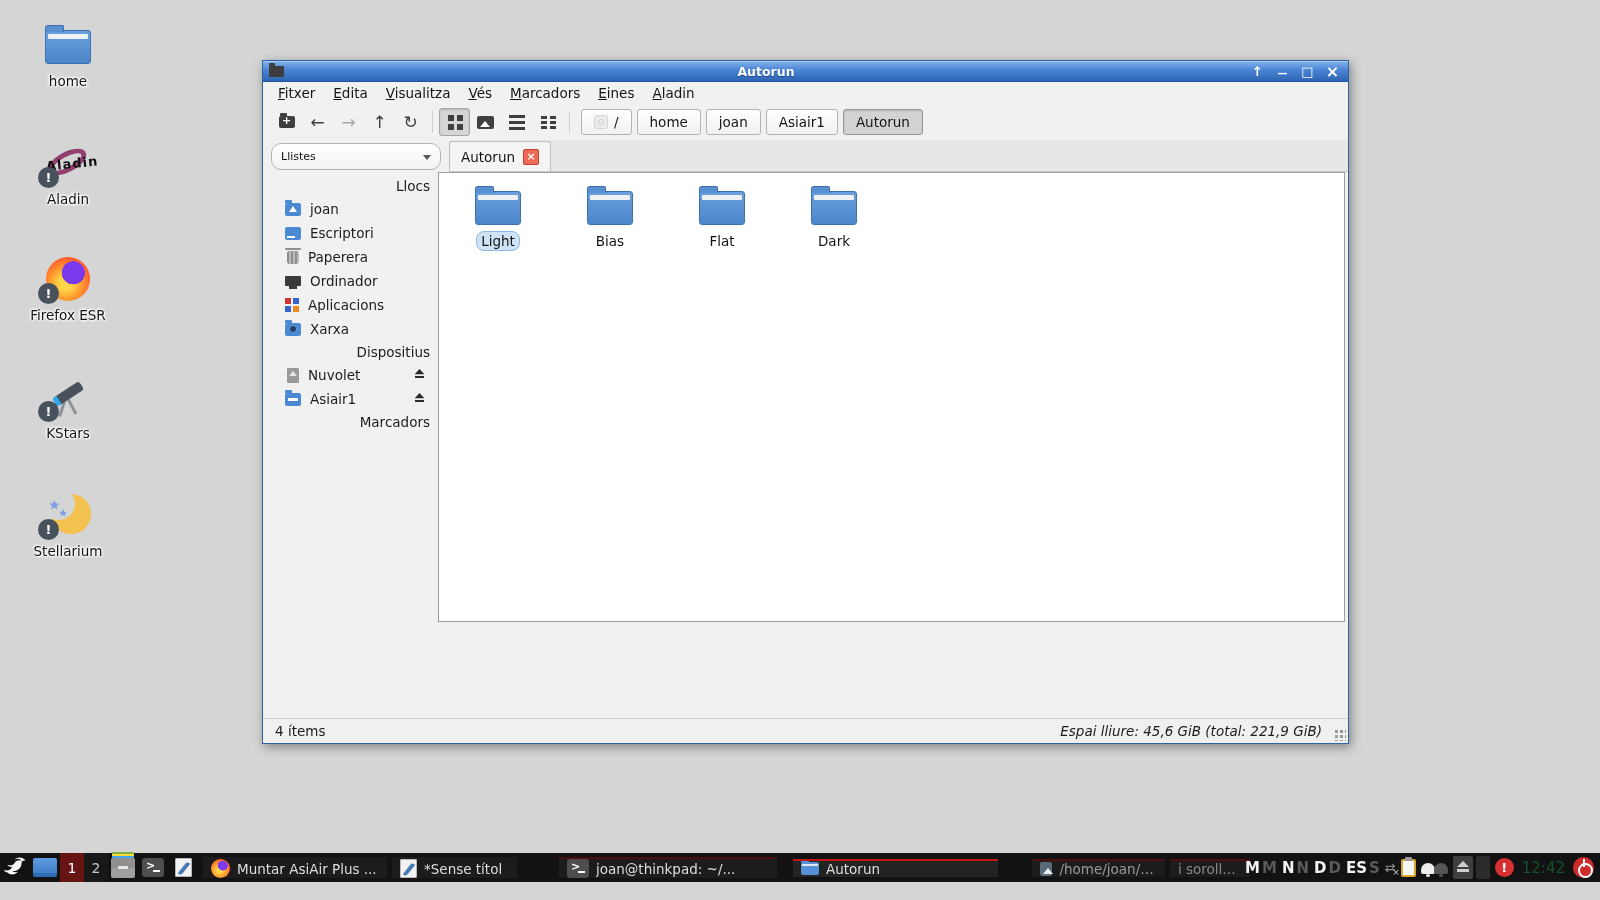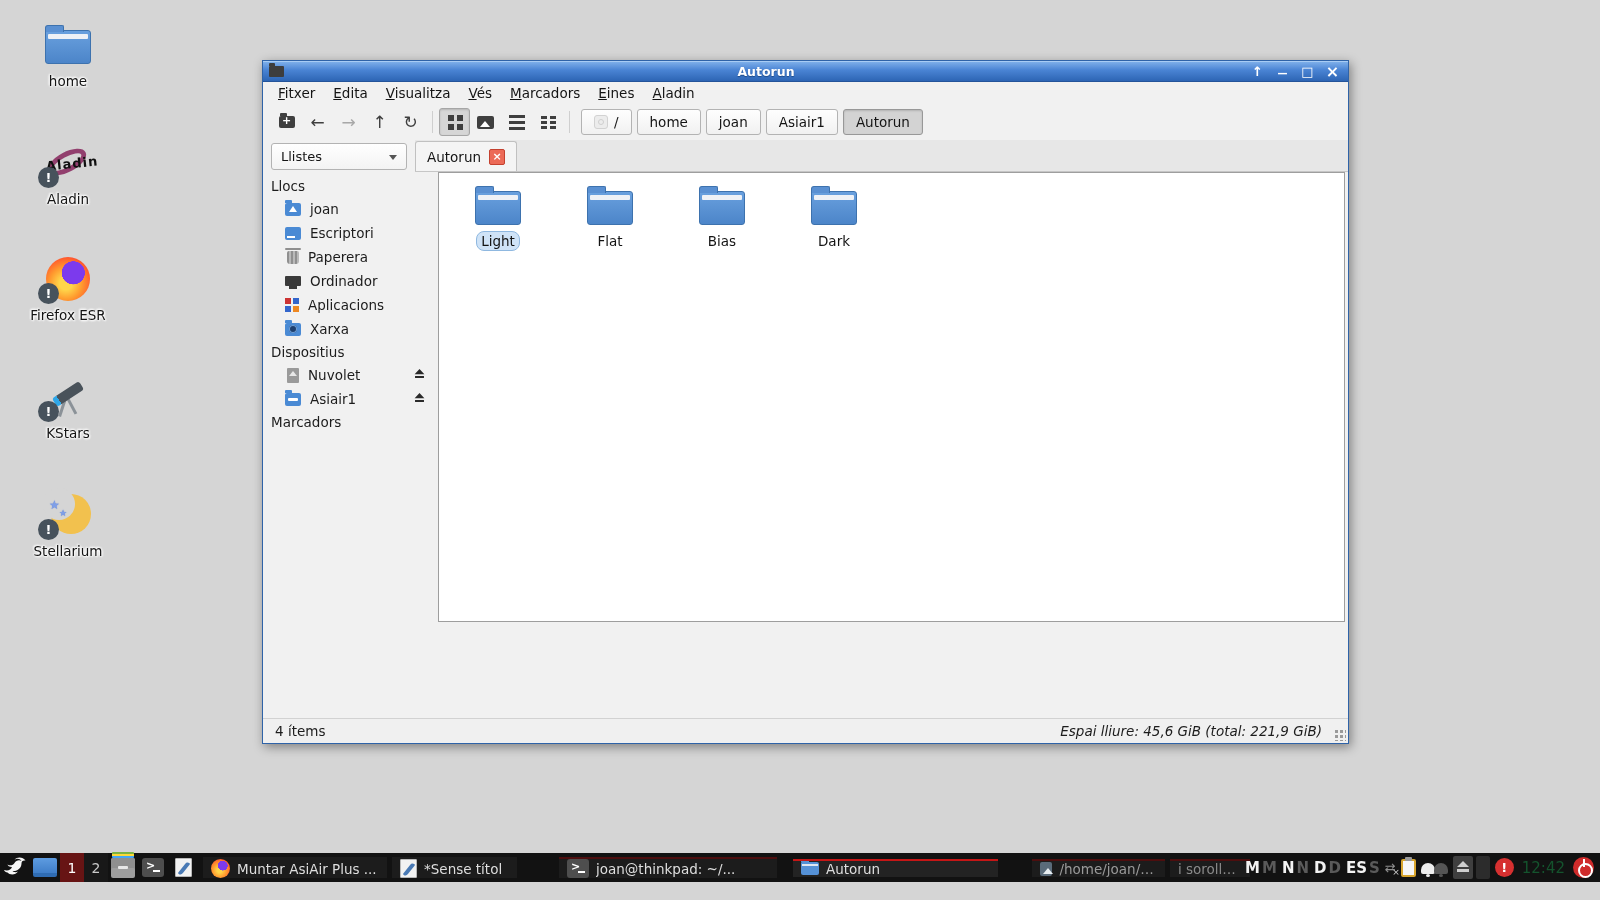--- a/index.html
+++ b/index.html
@@ -83,34 +83,34 @@
   .sep { width:1px; height:22px; background:#cfcfcf; margin:0 6px; }
 
   .crumb { height:26px; display:flex; align-items:center; gap:6px; margin-left:5px; padding:0 12px;
      background:linear-gradient(#fefefe,#f1f1f1); border:1px solid #b3b3b3; border-radius:3px;
      font-size:13.5px; color:#141414; }
   .crumb.active { background:#d3d3d3; border-color:#989898; box-shadow:inset 0 1px 2px rgba(0,0,0,.15); }
   .disc { width:14px; height:14px; border-radius:3px; background:#ececec; border:1px solid #d2d2d2; position:relative; }
   .disc::after { content:""; position:absolute; inset:3px; border:1.5px solid #cfcfcf; border-radius:50%; }
 
   .tabrow { height:32px; display:flex; align-items:flex-end; }
-  .combo { width:136px; height:27px; margin:0 8px 2px 8px; display:flex; align-items:center;
-     background:linear-gradient(#fff,#f3f3f3); border:1px solid #b3b3b3; border-radius:3px;
-     padding:0 9px; font-size:13px; color:#141414; position:relative; }
+  .combo { width:170px; height:27px; margin:0 8px 2px 8px; display:flex; align-items:center;
+     background:linear-gradient(#fff,#f3f3f3); border:1px solid #b3b3b3; border-radius:10px;
+     padding:0 9px; font-size:11px; color:#141414; position:relative; }
   .combo::after { content:""; position:absolute; right:9px; top:11px;
      border-left:4px solid transparent; border-right:4px solid transparent; border-top:5px solid #555; }
   .tabstrip { flex:1; height:32px; background:#e7e7e7; border-bottom:1px solid #c6c6c6; display:flex; align-items:flex-end; }
   .tab { height:30px; display:flex; align-items:center; gap:8px; padding:0 11px;
      background:#f4f4f4; border:1px solid #c0c0c0; border-bottom:none; border-radius:3px 3px 0 0;
      font-size:13.5px; color:#141414; }
   .tab-close { width:16px; height:16px; background:#ec6a57; border:1px solid #c4412f; border-radius:2px;
      color:#fff; font-size:11px; font-weight:bold; line-height:14px; text-align:center; }
   .tab-close::before { content:"×"; }
 
-  .content { display:flex; height:450px; }
+  .content { display:flex; height:450px;text-align:right; }
   .sidebar { width:175px; padding-top:3px; font-size:13.5px; color:#1c1c1c; }
   .side-header { padding:3px 8px; }
   .side-item { display:flex; align-items:center; gap:9px; padding:4px 8px 4px 22px; }
   .side-item .eject { margin-left:auto; margin-right:4px; }
 
   .si { width:16px; height:13px; position:relative; flex:0 0 auto; }
   .si-folder { background:#4a8ad4; border-radius:2px; }
   .si-folder::before { content:""; position:absolute; top:-3px; left:0; width:7px; height:3px; background:#4a8ad4; border-radius:1px 1px 0 0; }
   .si-home::after { content:""; position:absolute; left:4px; top:3px;
      border-left:4px solid transparent; border-right:4px solid transparent; border-bottom:6px solid #fff; }
@@ -386,27 +386,27 @@
       <div class="fcell">
         <div class="ficon">
             <div class="folder-big" style="top:5px;"></div>
           </div>
         <span class="flabel selected">Light</span>
       </div>
       <div class="fcell">
         <div class="ficon">
             <div class="folder-big" style="top:5px;"></div>
           </div>
-        <span class="flabel">Flat</span>
+        <span class="flabel">Bias</span>
       </div>
       <div class="fcell">
         <div class="ficon">
             <div class="folder-big" style="top:5px;"></div>
           </div>
-        <span class="flabel">Bias</span>
+        <span class="flabel">Flat</span>
       </div>
       <div class="fcell">
         <div class="ficon">
             <div class="folder-big" style="top:5px;"></div>
           </div>
         <span class="flabel">Dark</span>
       </div>
     </div>
   </div>
 

